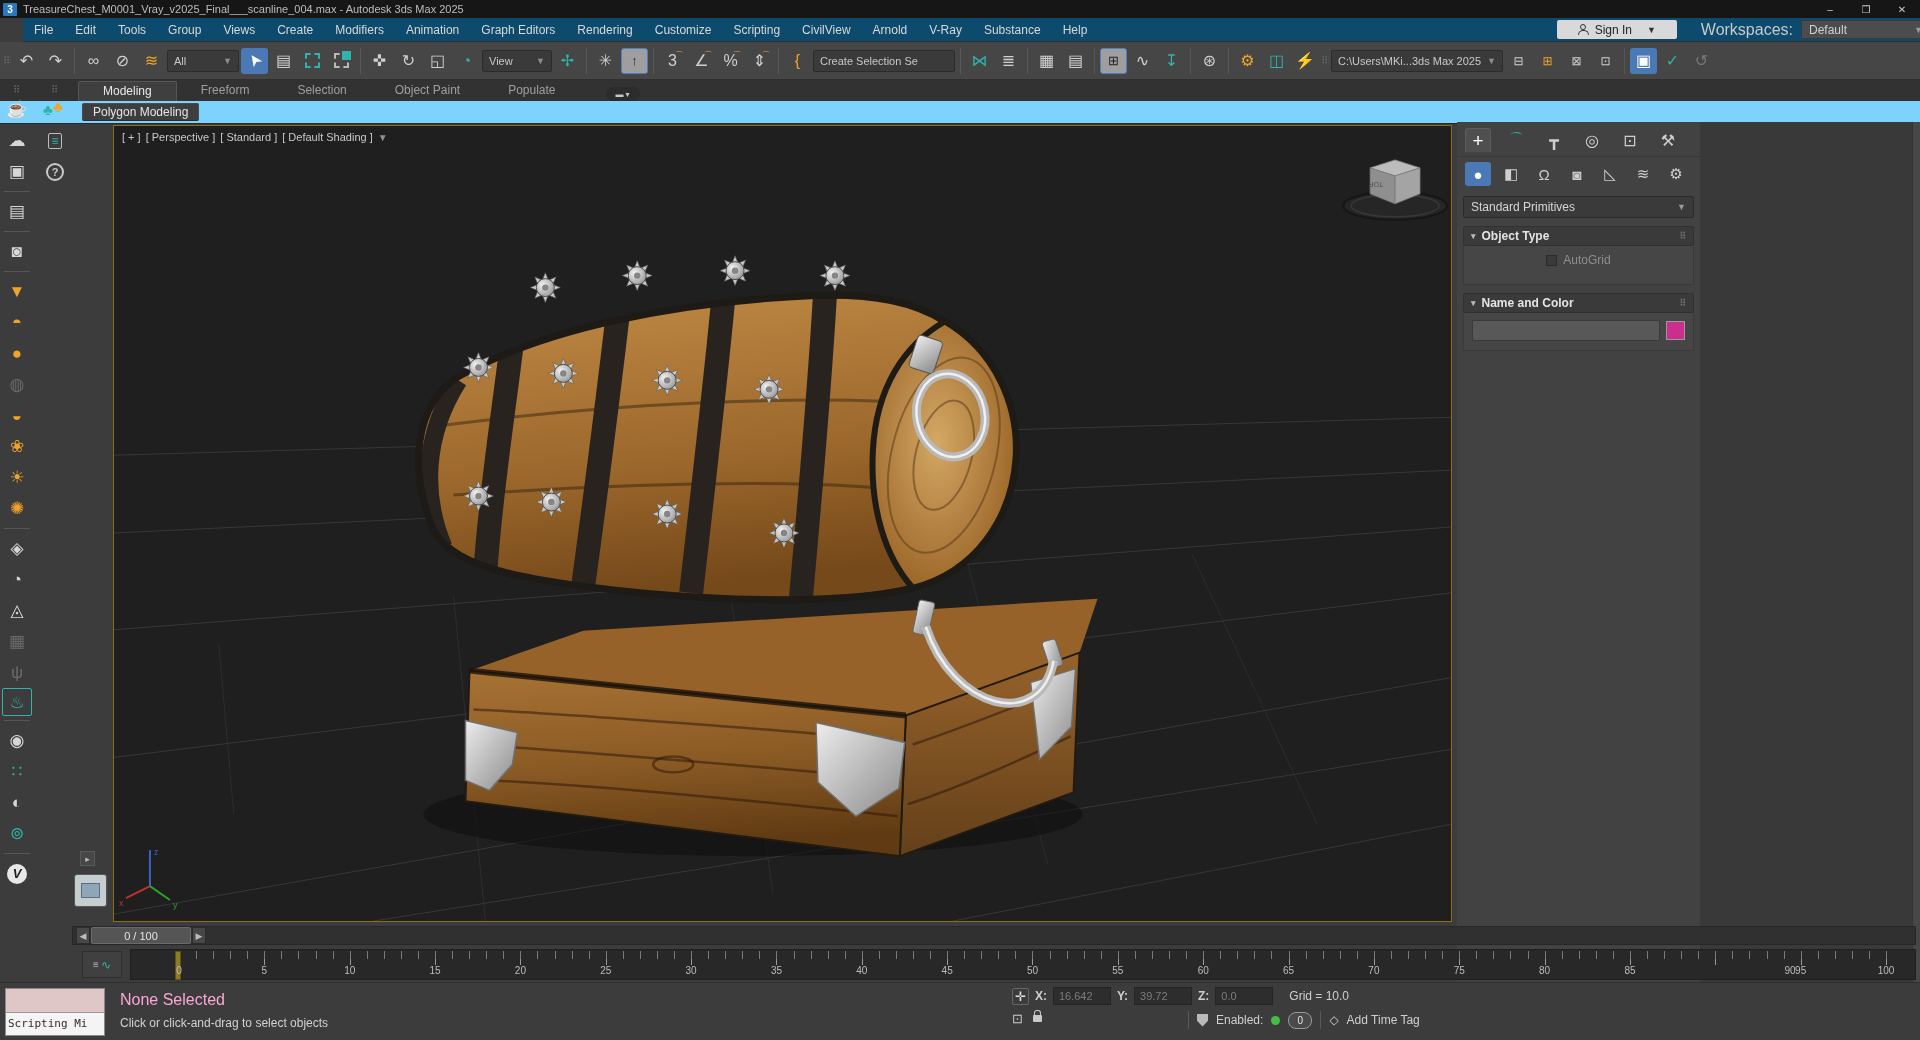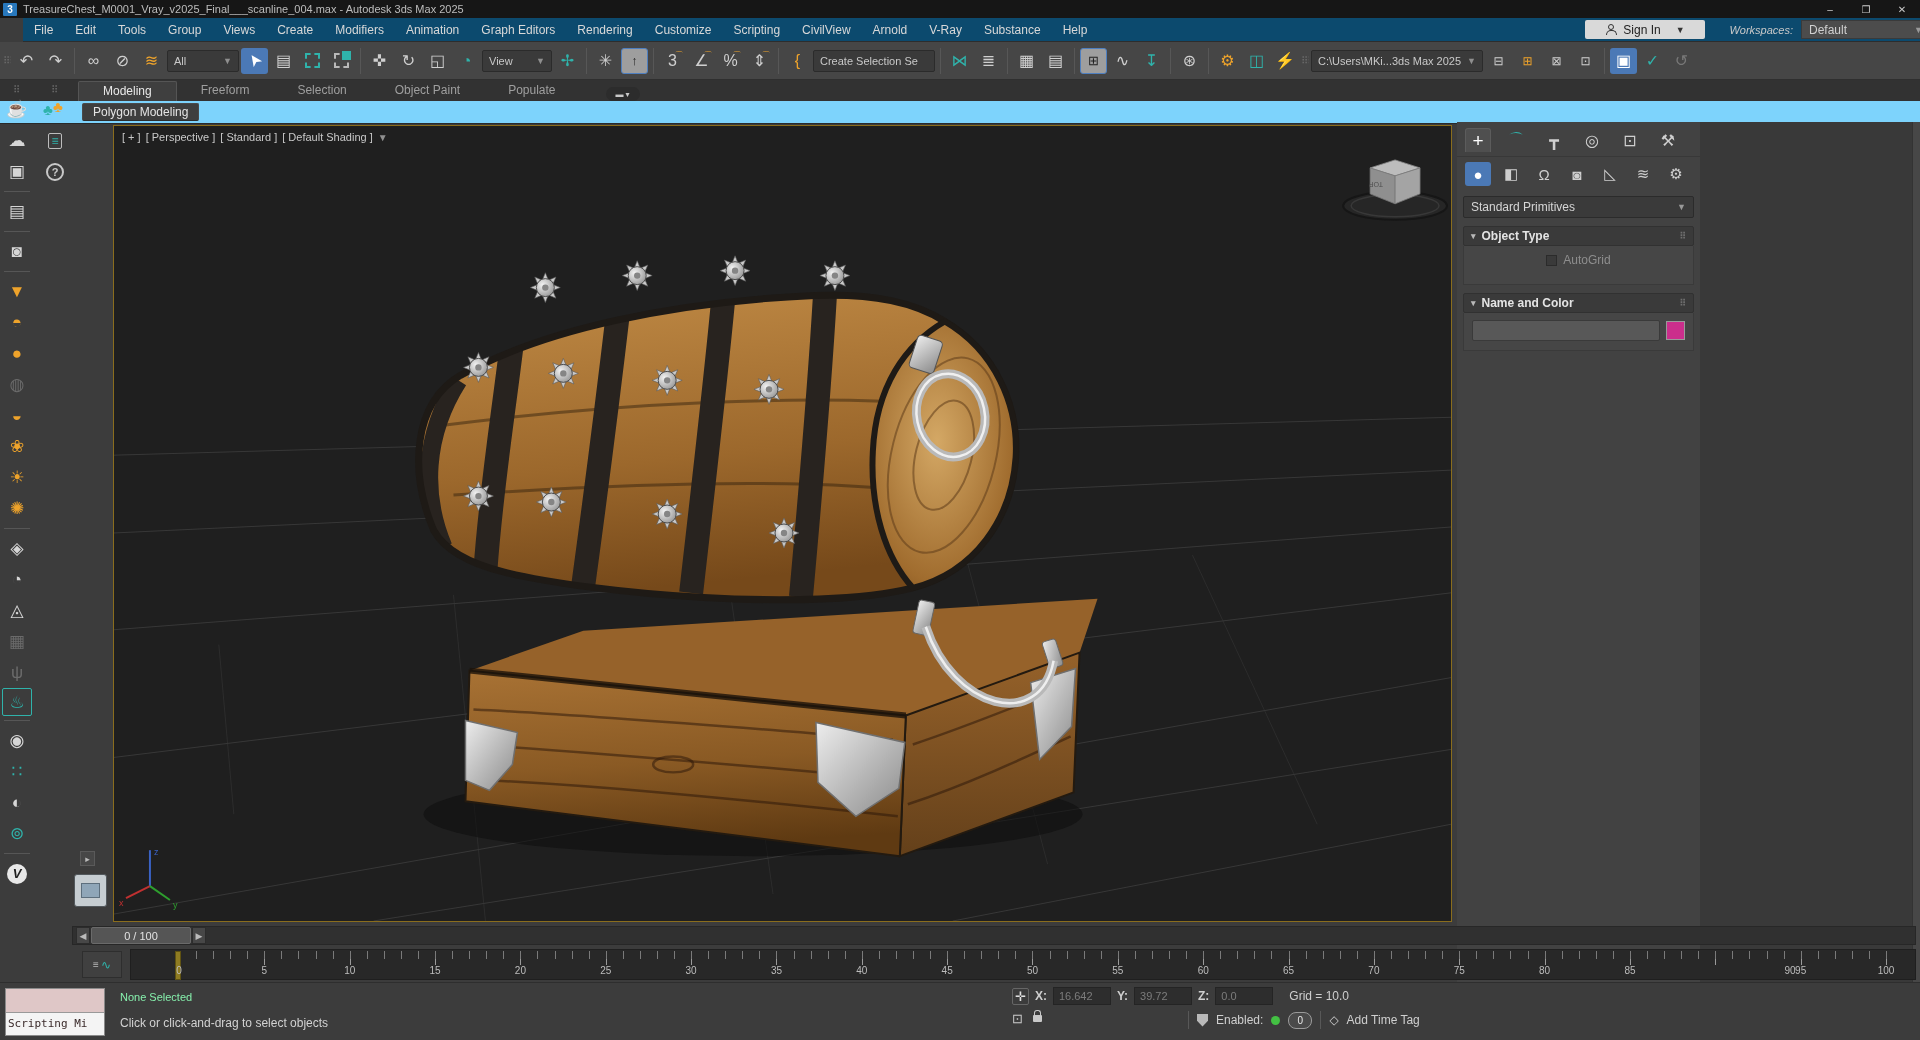--- a/index.html
+++ b/index.html
@@ -12,21 +12,21 @@
   .appbadge { width:14px; height:13px; background:#2878bd; color:#fff; font-size:10px; font-weight:bold; display:flex; align-items:center; justify-content:center; margin:0 6px 0 3px; border-radius:1px; }
   .wtitle { font-size:11px; color:#bdbdbd; }
   .wbtns { margin-left:auto; display:flex; }
   .wbtn { width:36px; height:17px; display:flex; align-items:center; justify-content:center; font-size:10px; color:#c9c9c9; }
 
   
   .menubar { left:0; top:18px; width:1920px; height:24px; background:#0c4a6e; border-bottom:1px solid #2d2d2d; display:flex; align-items:center;margin-left:23px; }
   .menu-item { font-size:12px; color:#d8d8d8; padding:0 11px; height:24px; display:flex; align-items:center; }
   .signin { margin-left:auto; width:120px; height:19px; background:#d9d9d9; color:#222; border-radius:2px; display:flex; align-items:center; justify-content:center; gap:7px; font-size:12px; }
   .signin .caret { font-size:9px; color:#333; margin-left:8px; }
-  .ws-label { font-size:11px; color:#c9c9c9; margin:0 8px 0 24px;font-style:italic; }
+  .ws-label { font-size:16px; color:#c9c9c9; margin:0 8px 0 24px; }
   .ws-dd { width:130px; height:19px; background:#4c4c4c; border:1px solid #3a3a3a; display:flex; align-items:center; justify-content:space-between; padding:0 7px; font-size:12px; color:#d0d0d0; margin-right:12px; }
   .person { width:10px; height:10px; position:relative; display:inline-block; }
   .person::before { content:""; position:absolute; width:4px; height:4px; border:1.3px solid #333; border-radius:50%; left:2px; top:-1px; }
   .person::after { content:""; position:absolute; width:9px; height:4px; border:1.3px solid #333; border-bottom:none; border-radius:5px 5px 0 0; left:0; top:5px; }
 
   
   .toolbar { left:0; top:42px; width:1920px; height:38px; background:#464646; border-bottom:1px solid #2f2f2f; display:flex; align-items:center; padding-left:3px; gap:2px; }
   .ti { min-width:27px; height:26px; display:inline-flex; align-items:center; justify-content:center; font-size:16px; color:#cfcfcf; border-radius:3px; position:relative; flex:none; }
   .ti.small { font-size:12px; }
   .ti.teal { color:#2fb3ab; } .ti.yellow { color:#eea32b; } .ti.dim { color:#787878; }
@@ -109,21 +109,21 @@
   .ticks-major { position:absolute; left:48px; top:1px; width:1716px; height:14px; background:repeating-linear-gradient(to right,#9a9a9a 0 1px,transparent 1px 85.35px); }
   .tick-labels { position:absolute; left:48px; top:15px; width:1716px; height:14px; }
   .tick-labels span { position:absolute; transform:translateX(-50%); font-size:10px; color:#bdbdbd; }
   .marker0 { position:absolute; left:44px; top:1px; width:6px; height:29px; background:#8f7c22; border:1px solid #5f5212; }
 
   
   .statusbar { left:0; top:982px; width:1920px; height:58px; background:#3c3c3c; border-top:1px solid #2e2e2e; }
   .listener { position:absolute; left:5px; top:5px; width:100px; height:48px; border:1px solid #8a8a8a; display:flex; flex-direction:column; }
   .listener .pink { flex:1; background:#dfc7c7; border-bottom:1px solid #999; }
   .listener .white { flex:1; background:#f4f4f4; color:#3a2a2a; font-family:"DejaVu Sans Mono",monospace; font-size:11px; display:flex; align-items:center; padding:0 2px; white-space:nowrap; overflow:hidden; }
-  .st-line1 { position:absolute; left:120px; top:8px; font-size:11px; color:#86efac; }
+  .st-line1 { position:absolute; left:120px; top:8px; font-size:16px; color:#f9a8d4; }
   .st-line2 { position:absolute; left:120px; top:33px; font-size:12px; color:#d2d2d2; }
   .coordgrp { position:absolute; left:1012px; top:4px; display:flex; align-items:center; gap:6px; }
   .cfield { width:58px; height:18px; background:#2d2d2d; border:1px solid #242424; color:#7c7c7c; font-size:11px; display:flex; align-items:center; padding:0 5px; }
   .clabel { font-size:12px; color:#cfcfcf; font-weight:bold; }
   .gridlbl { font-size:12px; color:#cfcfcf; margin-left:10px; }
   .row2grp { position:absolute; left:1188px; top:28px; display:flex; align-items:center; gap:8px; }
   .vbar { width:1px; height:18px; background:#2c2c2c; border-right:1px solid #585858; }
   .shield { width:11px; height:13px; background:#b9b9b9; clip-path:polygon(0 0,100% 0,100% 55%,50% 100%,0 55%); }
   .greendot { width:9px; height:9px; border-radius:50%; background:#43c043; }
   .zerobtn { width:24px; height:17px; background:#4a4a4a; border:1px solid #9a9a9a; border-radius:8px; color:#e8e8e8; font-size:10px; display:flex; align-items:center; justify-content:center; }
@@ -210,21 +210,21 @@
   <span class="vsep"></span>
   <span class="ti">✳</span>
   <span class="ti bluebox">↑</span>
   <span class="vsep"></span>
   <span class="ti snap3">3<sup>⌒</sup></span>
   <span class="ti snap3">∠<sup>⌒</sup></span>
   <span class="ti snap3">%<sup>⌒</sup></span>
   <span class="ti snap3">⇕<sup>⌒</sup></span>
   <span class="vsep"></span>
   <span class="ti yellow">{</span>
-  <div class="tb-dd" style="width:122px">
+  <div class="tb-dd" style="width:142px">
     <span style="overflow:hidden;white-space:nowrap">Create Selection Se</span>
   </div>
   <span class="vsep"></span>
   <span class="ti teal">⋈</span>
   <span class="ti">≣</span>
   <span class="vsep"></span>
   <span class="ti">▦</span>
   <span class="ti">▤</span>
   <span class="vsep"></span>
   <span class="ti bluebox">⊞</span>

